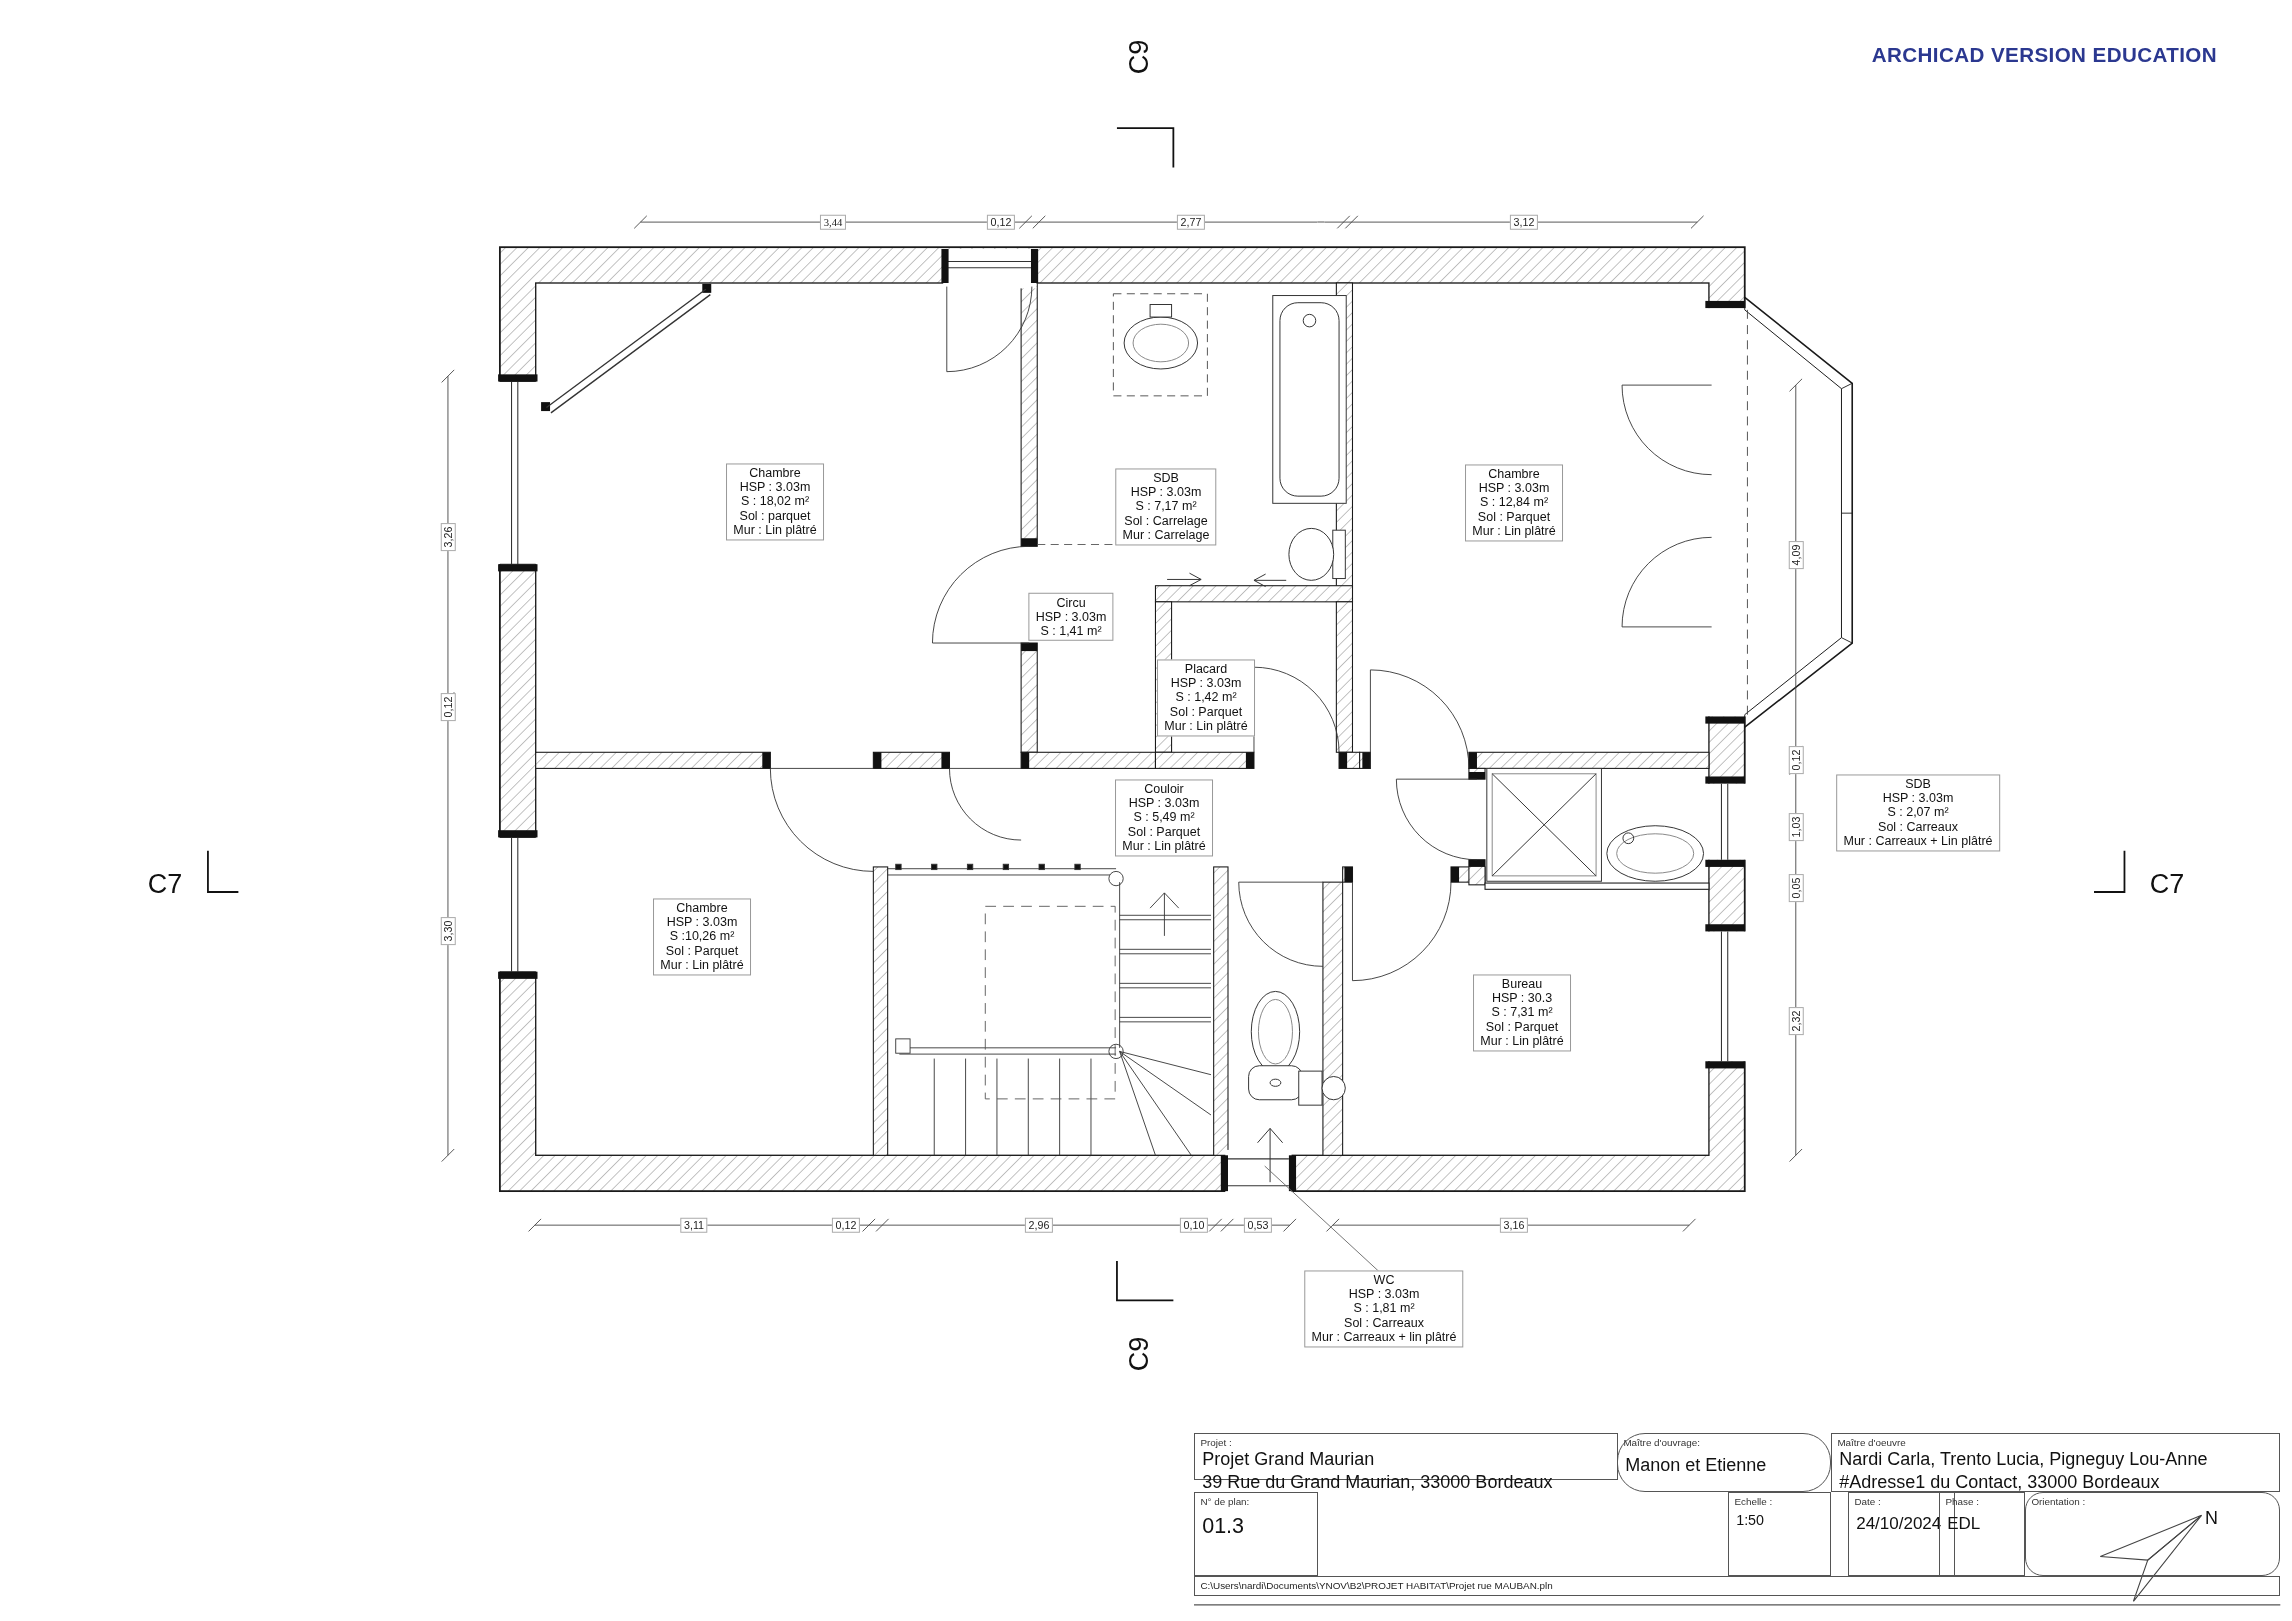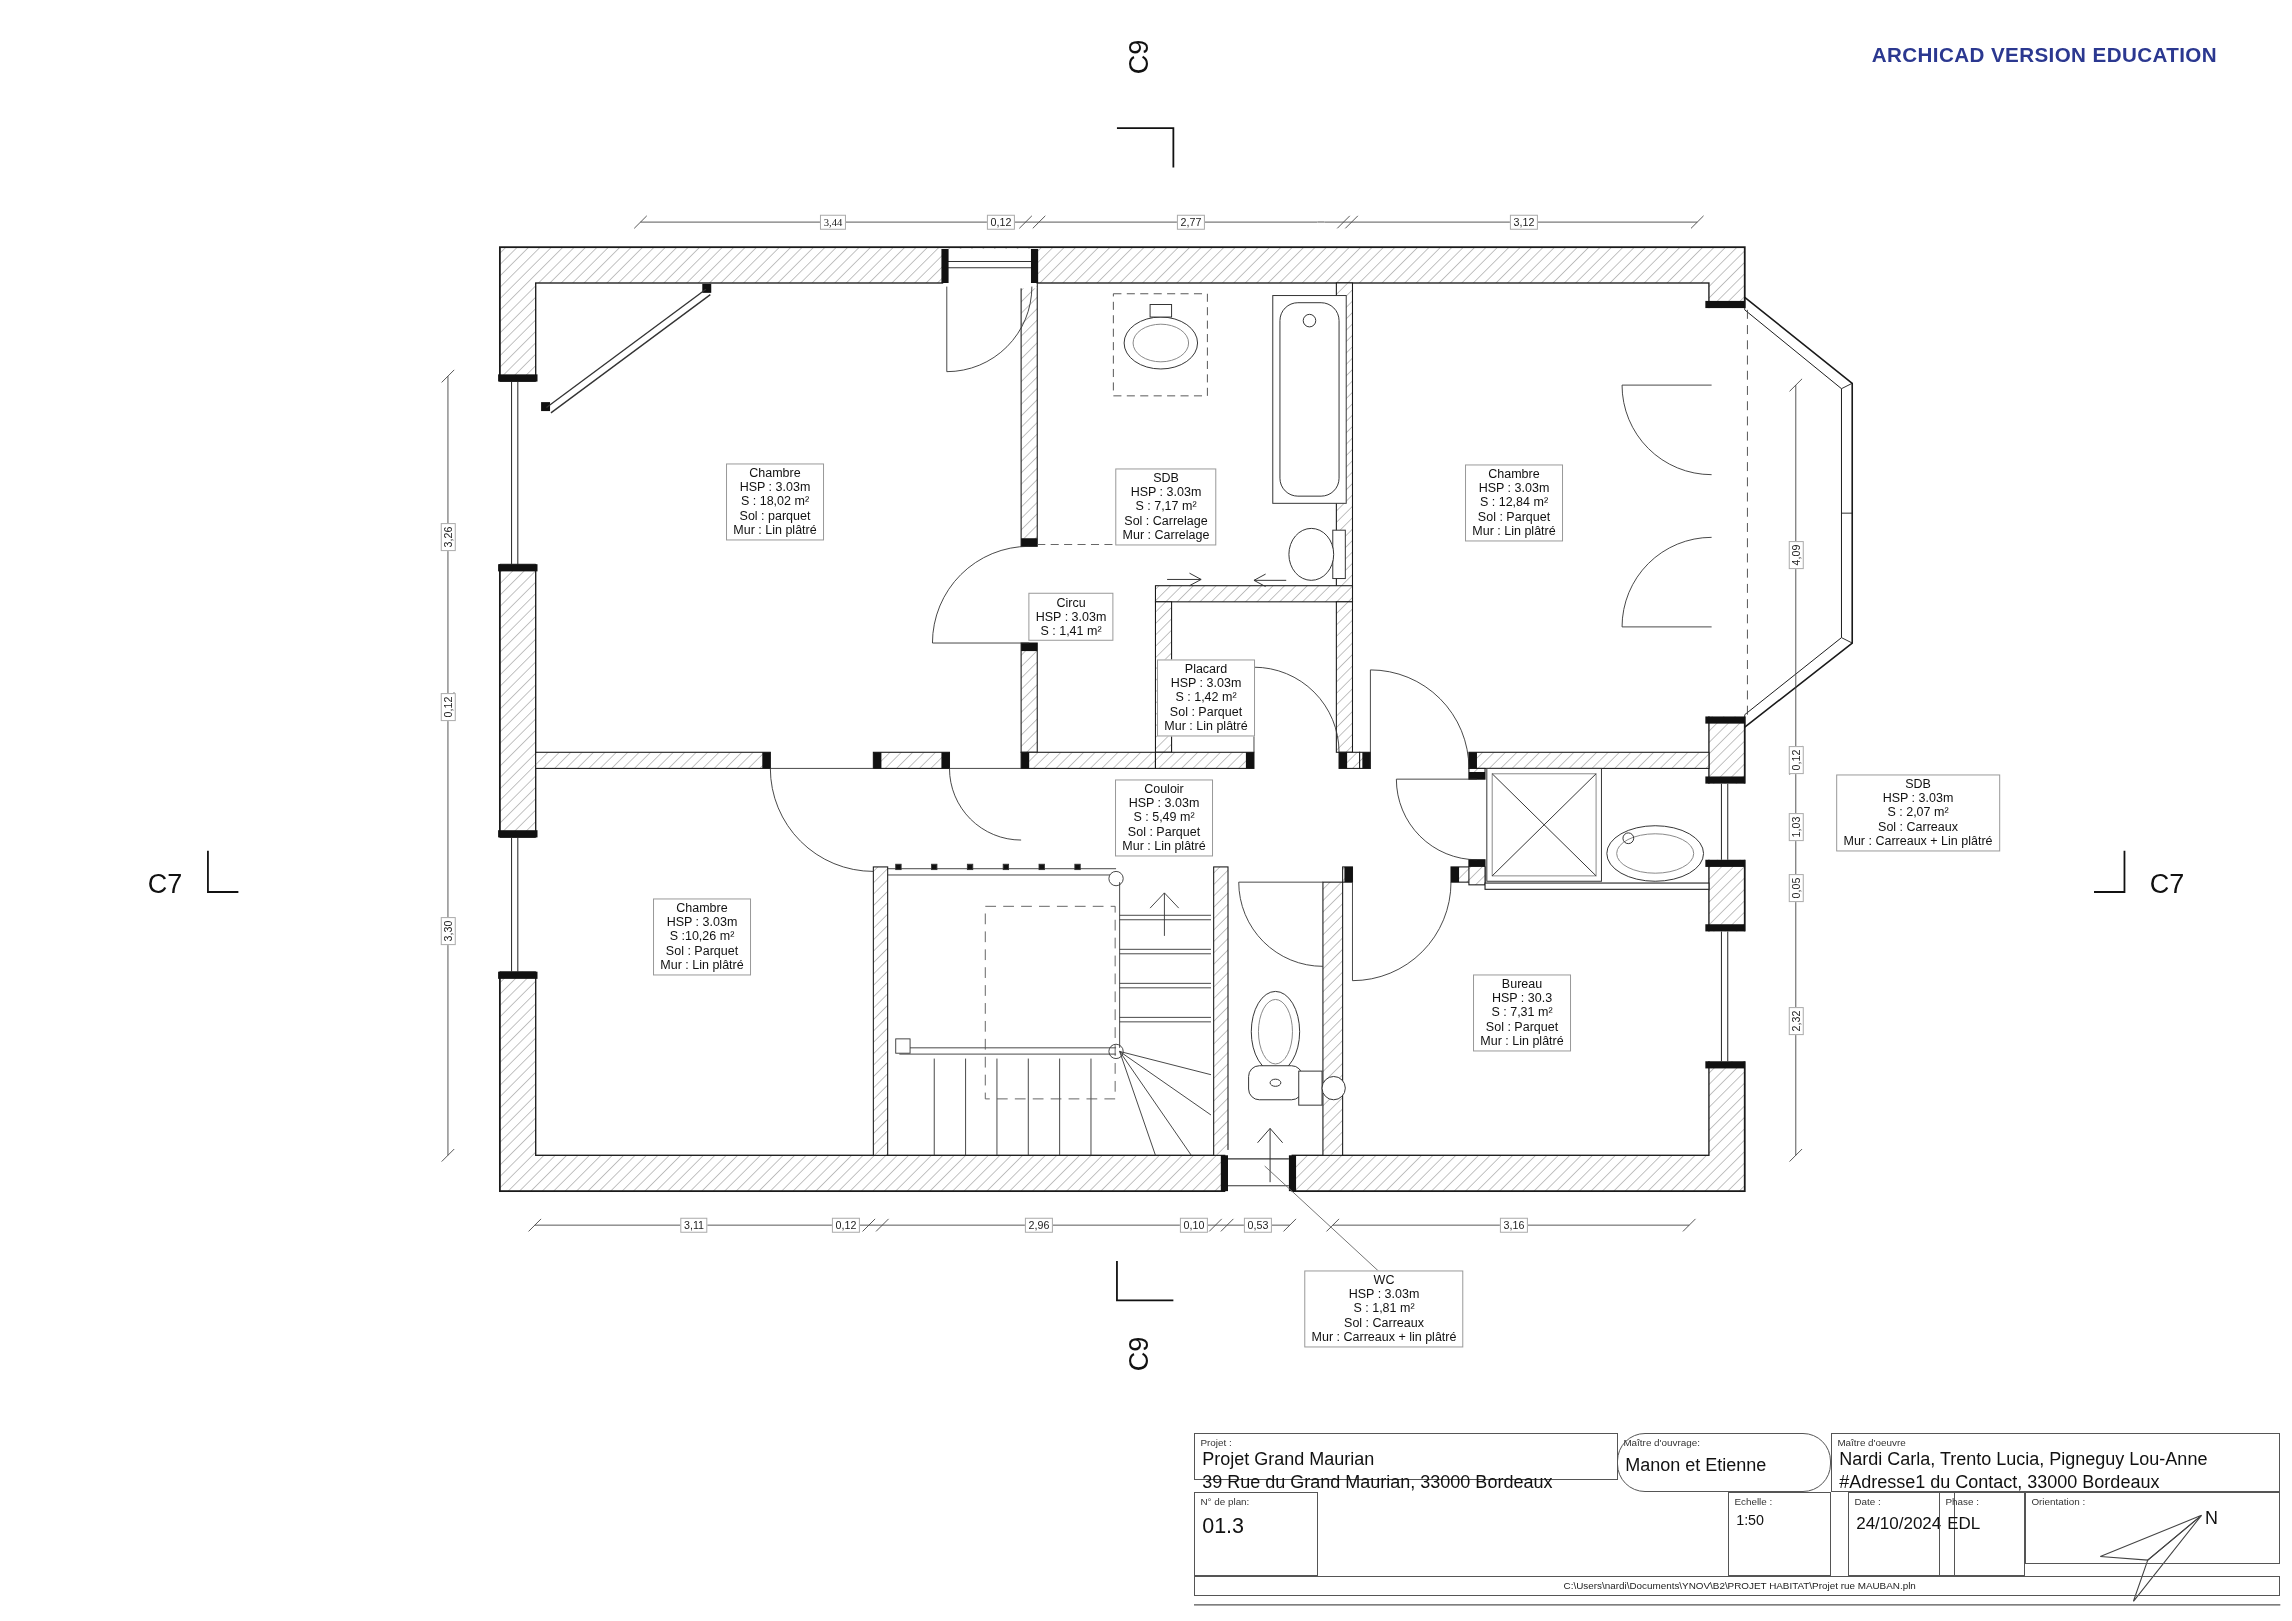--- a/index.html
+++ b/index.html
@@ -434,19 +434,19 @@
     <div class="tb-val-sm">1:50</div>
   </div>
   <div class="tb-cell" style="left:1831px;top:1492px;width:107px;height:84px;margin-left:17px;">
     <div class="tb-label">Date :</div>
     <div class="tb-val-md">24/10/2024</div>
   </div>
   <div class="tb-cell" style="left:1939px;top:1492px;width:86px;height:84px;">
     <div class="tb-label">Phase :</div>
     <div class="tb-val-md">EDL</div>
   </div>
-  <div class="tb-cell" style="left:2025px;top:1492px;width:255px;height:72px;">
+  <div class="tb-cell" style="left:2025px;top:1492px;width:255px;height:84px;border-radius:18px;">
     <div class="tb-label">Orientation :</div>
   </div>
-  <div class="tb-cell tb-path" style="left:1194px;top:1576px;width:1086px;height:19.7px;text-align:center;">C:\Users\nardi\Documents\YNOV\B2\PROJET HABITAT\Projet rue MAUBAN.pln</div>
+  <div class="tb-cell tb-path" style="left:1194px;top:1576px;width:1086px;height:19.7px;">C:\Users\nardi\Documents\YNOV\B2\PROJET HABITAT\Projet rue MAUBAN.pln</div>
 
 </div>
 
 
 </body></html>

